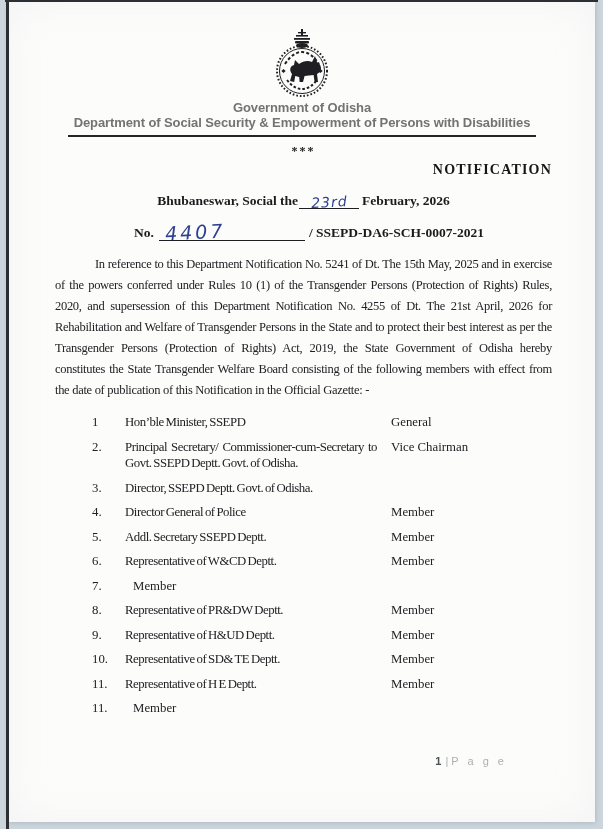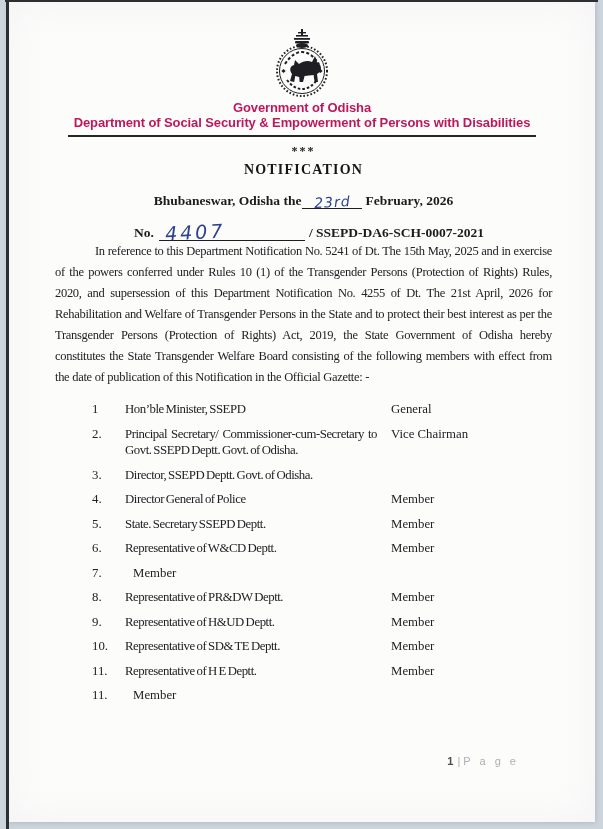--- a/index.html
+++ b/index.html
@@ -17,58 +17,58 @@
     background:#fcfcfb;
     box-shadow:0 0 5px rgba(60,70,85,.25), inset 0 0 40px rgba(200,205,210,.18);
     overflow:hidden;
   }
   .content { padding:0 43px 0 46px; }
 
   
   .emblem-wrap { margin:26px auto 2px; width:62px; height:70px; }
   .hdr-govt, .hdr-dept {
     font-family:"Liberation Sans", sans-serif;
-    font-weight:bold; text-align:center; color:#be185d;
+    font-weight:bold; text-align:center; color:#737373;
     font-size:13px; line-height:15px; letter-spacing:-0.1px;
   }
   .divider { width:468px; height:2px; background:#26262a; margin:5px auto 0; }
 
   .stars { text-align:center; font-weight:bold; font-size:12px; letter-spacing:2px; margin-top:7px; color:#1d1d20; }
-  .title { text-align:center; font-weight:bold; font-size:14px; letter-spacing:1.2px; margin-top:3px; color:#161619; }
+  .title { text-align:right; font-weight:bold; font-size:14px; letter-spacing:1.2px; margin-top:3px; color:#161619; }
 
   .date-line { text-align:center; margin-top:15px; font-weight:bold; font-size:13.5px; color:#1b1b1e; }
   .no-line { margin-top:12px; margin-left:79px; font-weight:bold; font-size:13.5px; color:#1b1b1e; }
 
   .hw-slot { display:inline-block; border-bottom:1.8px solid #1e1e22; text-align:center; vertical-align:baseline; line-height:1; }
   .hw-date-slot { width:60px; margin:0 3px 0 1px; }
   .hw-no-slot { width:146px; text-align:left; padding-left:6px; margin:0 4px 0 5px; }
   .hw {
     font-family:"DejaVu Sans", sans-serif; font-style:italic; font-weight:normal;
     color:#2e418f; display:inline-block; transform:rotate(-3deg) translateY(2px);
   }
   .hw-date { font-size:14px; letter-spacing:1px; }
   .hw-no { font-size:19px; letter-spacing:3px; }
 
   .para {
-    margin-top:0; text-align:justify; text-indent:40px;
+    margin-top:13px; text-align:justify; text-indent:40px;
     font-size:12.5px; line-height:21px; letter-spacing:-0.3px;
     color:#222226;
   }
 
   .members { margin-left:37px; margin-top:13px; }
   .member-row {
     display:grid; grid-template-columns:33px 258px 1fr;
     margin-bottom:8px; font-size:12.8px; line-height:16.5px; color:#222226;
   }
   .m-no { }
   .m-des { padding-right:6px; letter-spacing:-0.45px; word-spacing:-1px; text-align:justify; }
   .m-role { padding-left:8px; }
 
   .footer {
-    position:absolute; right:76px; bottom:55px;
+    position:absolute; right:88px; bottom:55px;
     font-family:"Liberation Sans", sans-serif; font-size:11px; color:#aab0b6;
   }
   .footer .pg-num { color:#4c4f53; font-weight:bold; margin-right:4px; }
   .footer .pg-word { letter-spacing:3px; }
   .emblem-svg .ink { fill:#1f1f23; }
 </style>
 </head>
 <body>
 
 <div class="scan-frame-top"></div>
@@ -101,21 +101,21 @@
   </div>
 
   <div class="hdr-govt">Government of Odisha</div>
   <div class="hdr-dept">Department of Social Security &amp; Empowerment of Persons with Disabilities</div>
   <div class="divider"></div>
 
   <div class="content">
     <div class="stars">***</div>
     <div class="title">NOTIFICATION</div>
 
-    <div class="date-line"><span>Bhubaneswar, Odisha the</span><span class="hw-slot hw-date-slot"><span class="hw hw-date">23rd</span></span><span>February, 2026</span></div>
+    <div class="date-line"><span>Bhubaneswar, Social the</span><span class="hw-slot hw-date-slot"><span class="hw hw-date">23rd</span></span><span>February, 2026</span></div>
 
     <div class="no-line"><span>No.</span><span class="hw-slot hw-no-slot"><span class="hw hw-no">4407</span></span><span>/ SSEPD-DA6-SCH-0007-2021</span></div>
 
     <div class="para">In reference to this Department Notification No. 5241 of Dt. The 15th May, 2025 and in exercise of the powers conferred under Rules 10 (1) of the Transgender Persons (Protection of Rights) Rules, 2020, and supersession of this Department Notification No. 4255 of Dt. The 21st April, 2026 for Rehabilitation and Welfare of Transgender Persons in the State and to protect their best interest as per the Transgender Persons (Protection of Rights) Act, 2019, the State Government of Odisha hereby constitutes the State Transgender Welfare Board consisting of the following members with effect from the date of publication of this Notification in the Official Gazette: -</div>
 
     <div class="members" id="members-list">
         <div class="member-row">
           <span class="m-no">1</span>
           <span class="m-des">Hon’ble Minister, SSEPD</span>
           <span class="m-role">General</span>
@@ -129,21 +129,21 @@
           <span class="m-no">3.</span>
           <span class="m-des">Director, SSEPD Deptt. Govt. of Odisha.</span>
         </div>
         <div class="member-row">
           <span class="m-no">4.</span>
           <span class="m-des">Director General of Police</span>
           <span class="m-role">Member</span>
         </div>
         <div class="member-row">
           <span class="m-no">5.</span>
-          <span class="m-des">State. Secretary SSEPD Deptt.</span>
+          <span class="m-des">Addl. Secretary SSEPD Deptt.</span>
           <span class="m-role">Member</span>
         </div>
         <div class="member-row">
           <span class="m-no">6.</span>
           <span class="m-des">Representative of W&amp;CD Deptt.</span>
           <span class="m-role">Member</span>
         </div>
         <div class="member-row">
           <span class="m-no">7.</span>
           <span class="m-role">Member</span>

